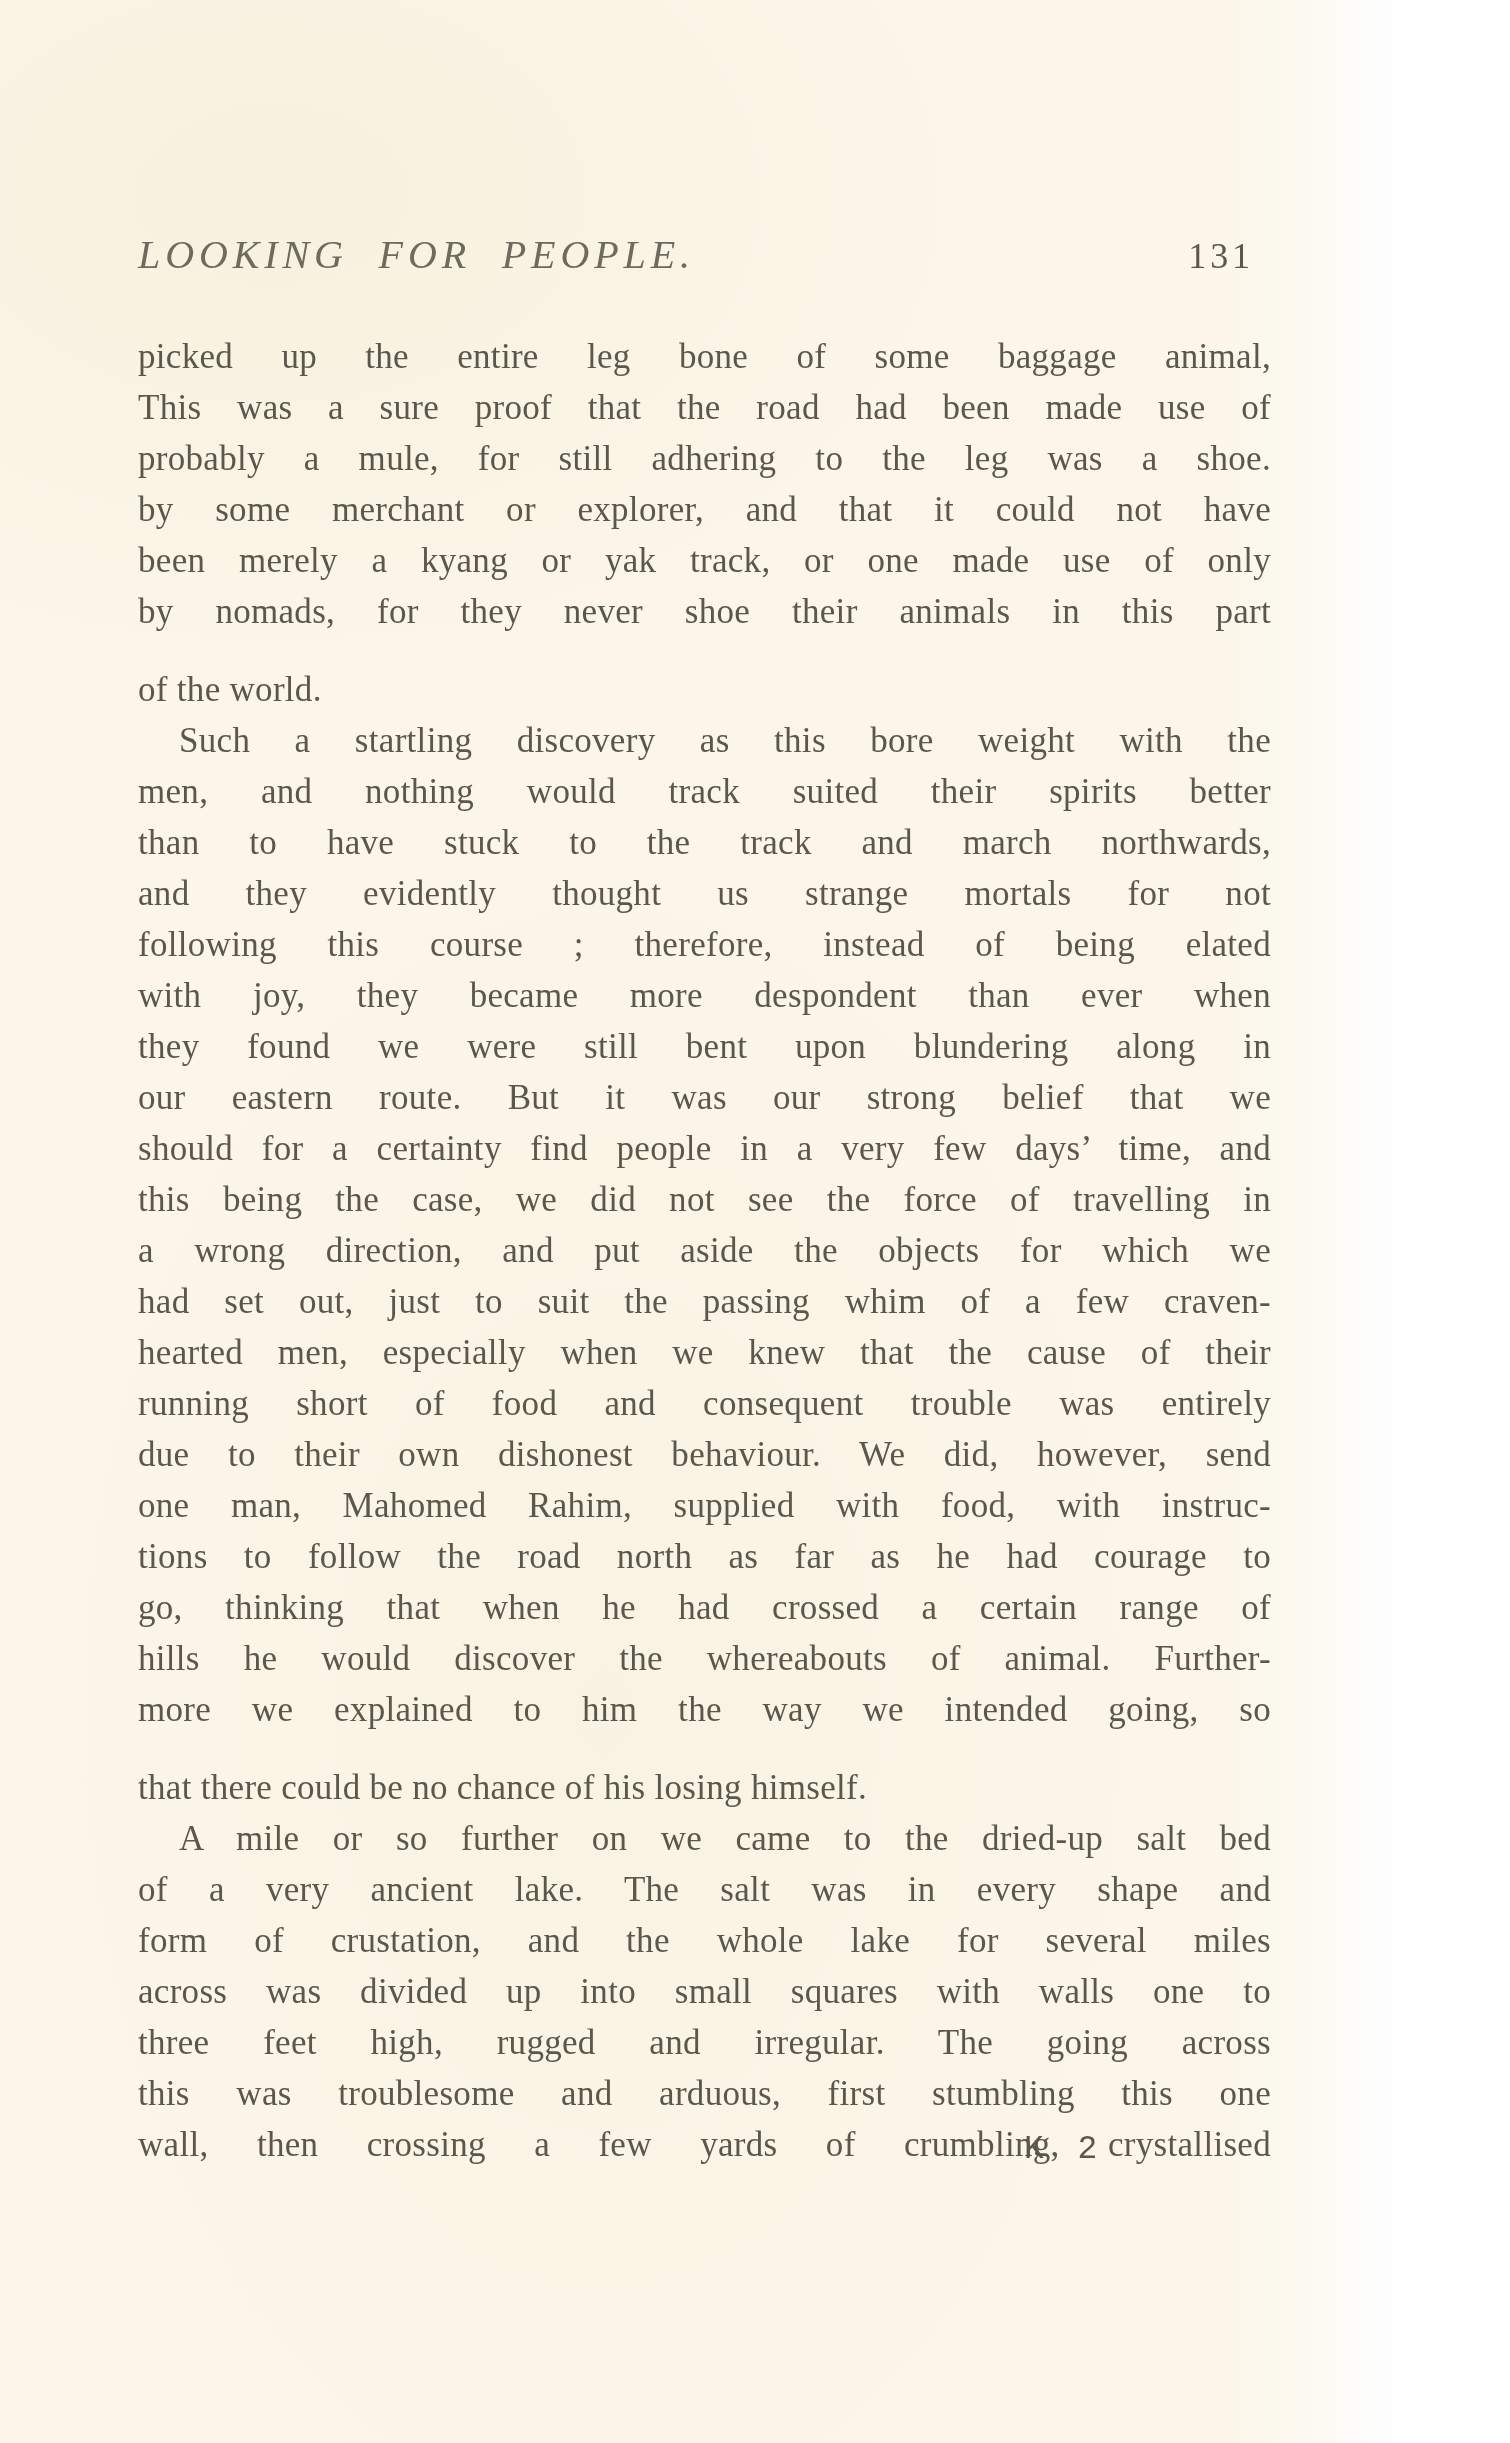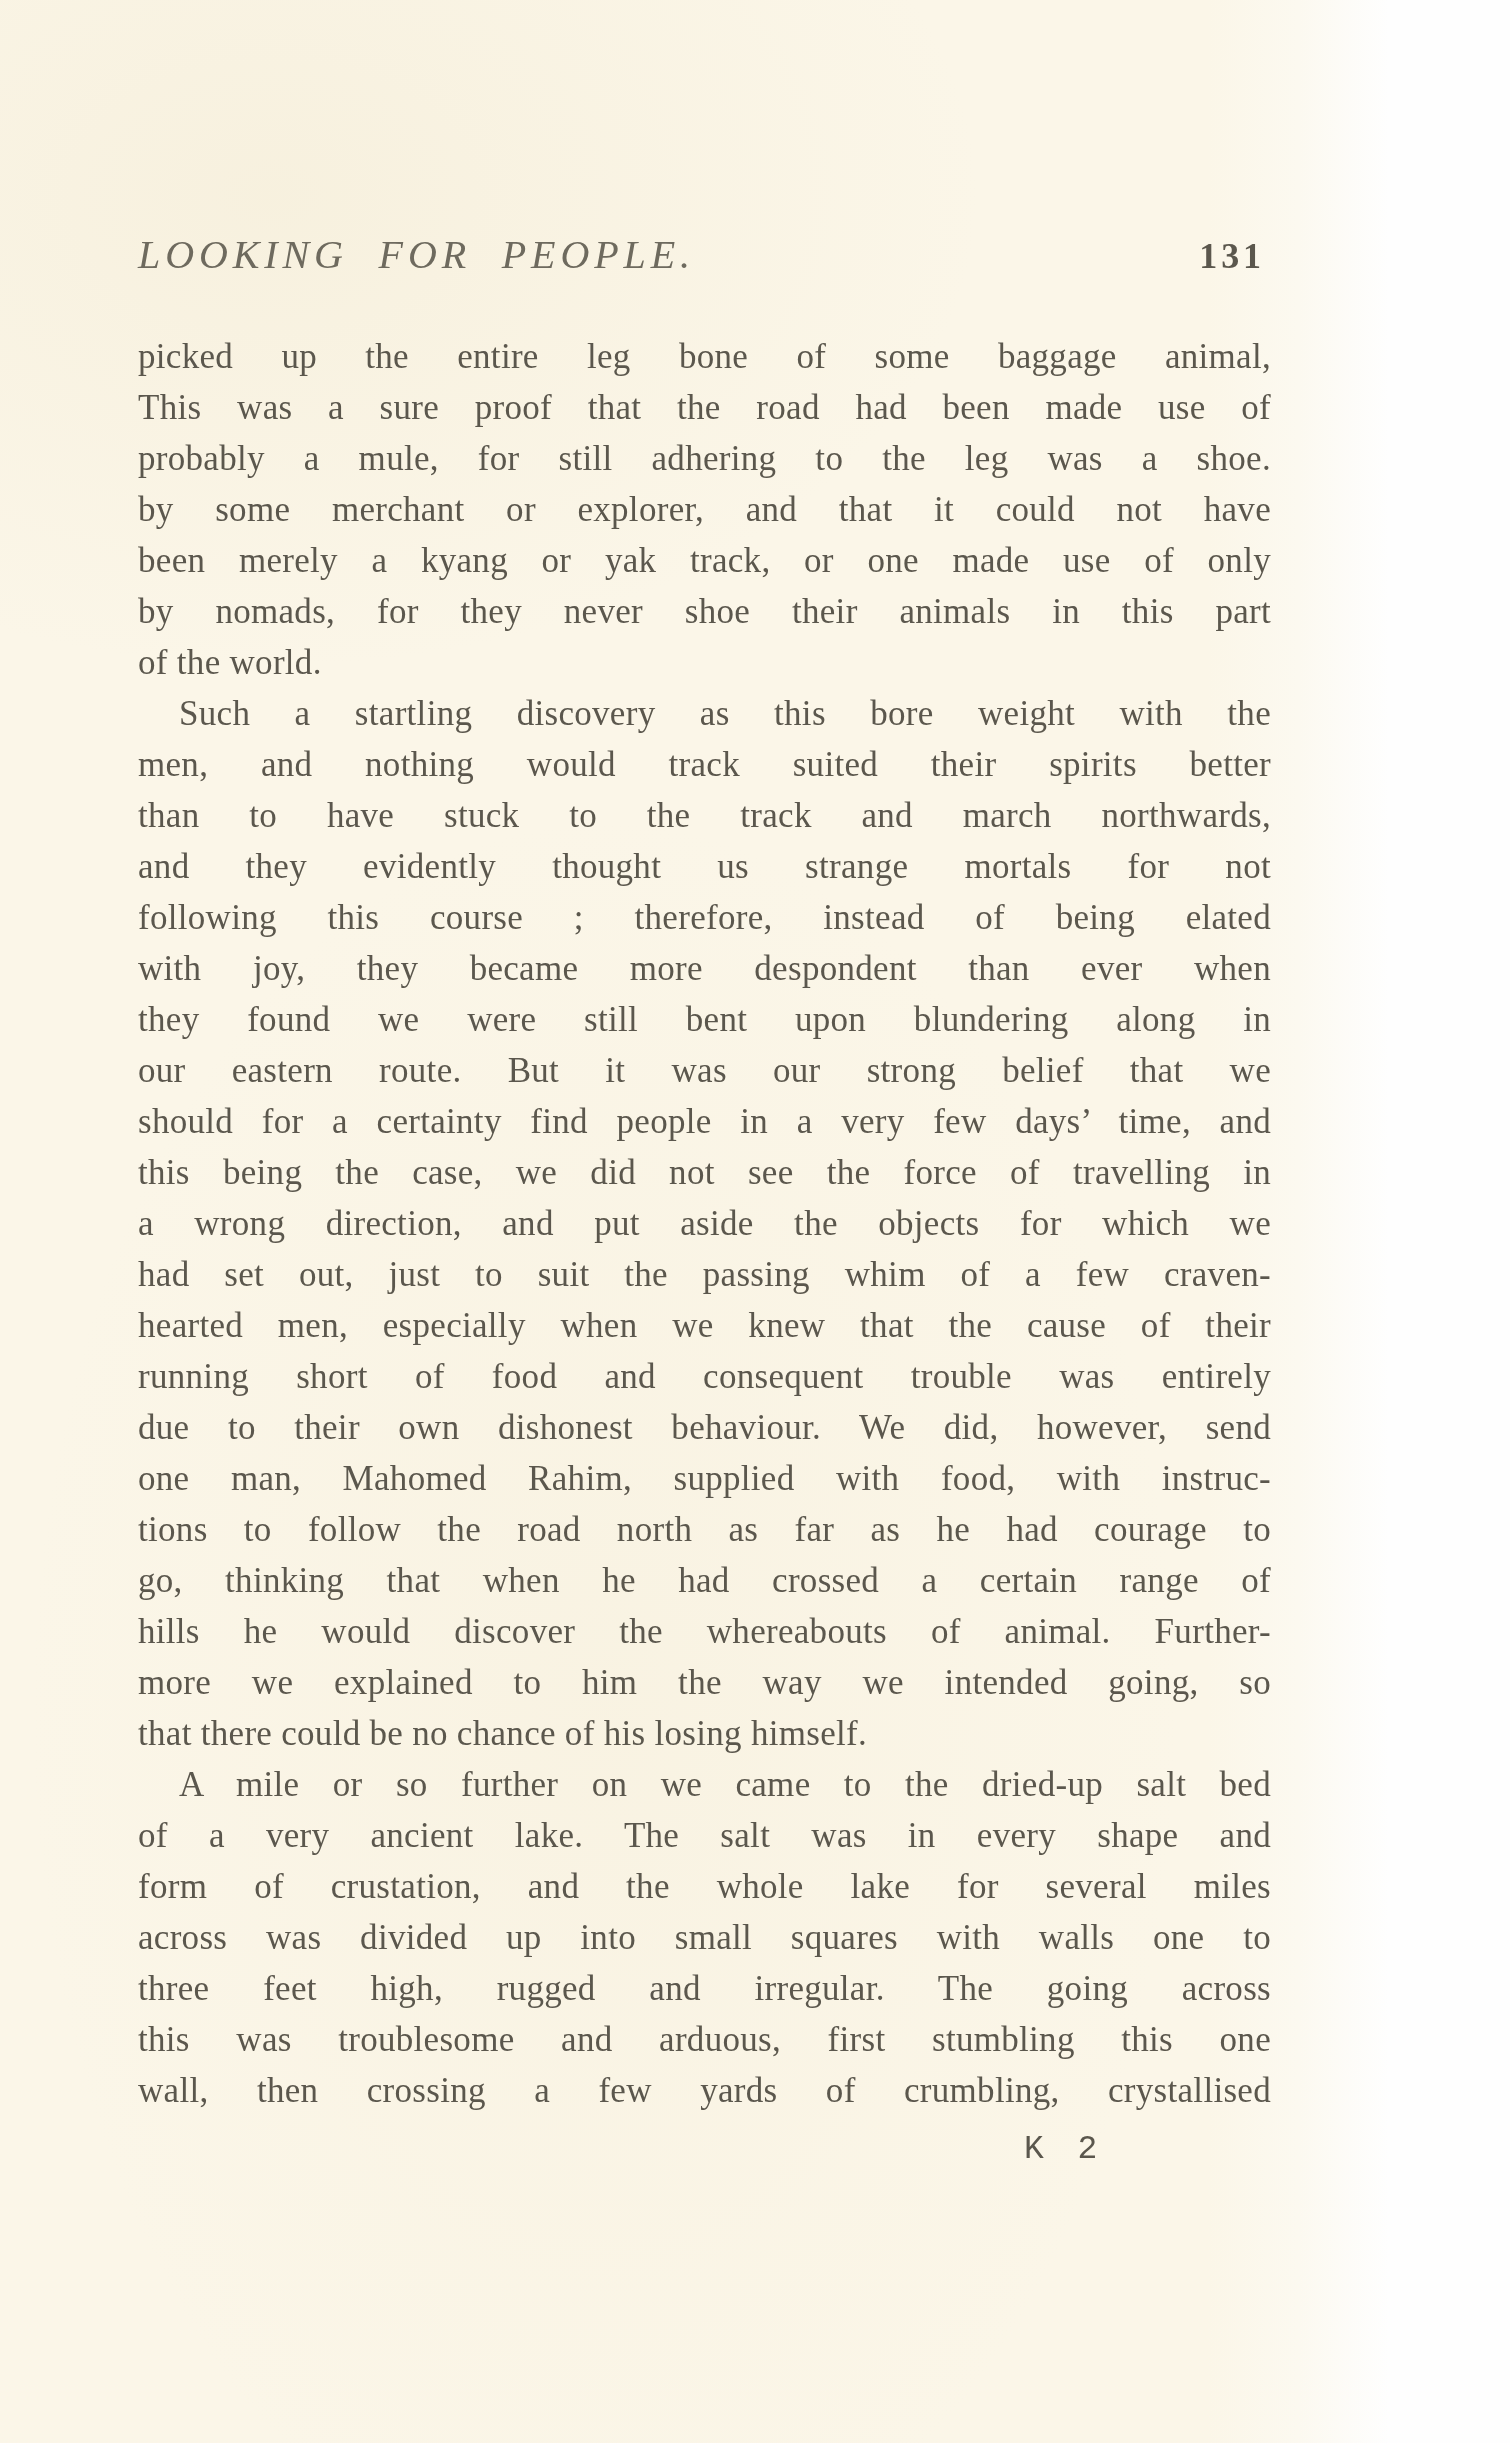--- a/index.html
+++ b/index.html
@@ -42,47 +42,46 @@
     font-style: italic;
     font-size: 40px;
     line-height: 59px;
     letter-spacing: 4.9px;
     word-spacing: 15.8px;
     color: var(--header-ink, #6e6a5e);
     white-space: nowrap;
   }
   .page-number {
     position: absolute;
-    right: 6px;
+    right: 17px;
     top: 2px;
     font-size: 36px;
     line-height: 59px;
     letter-spacing: 3.9px;
     color: var(--ink, #5b574d);
-    font-weight: bold;
   }
 
   .text-block {
     position: absolute;
     left: 138px;
     top: 331px;
     width: 1133px;
     color: var(--ink, #5b574d);
     font-size: 35px;
     letter-spacing: 0.3px;
   }
   .paragraph { margin: 0; padding: 0; }
   .line {
     height: 51px;
     line-height: 51px;
     text-align: justify;
     text-align-last: justify;
     white-space: normal;
   }
-  .line.no-just { text-align-last: left; }
+  .line.no-just { text-align-last: left; margin-top: 27px; }
   .line.indent { text-indent: 41px; }
 
   .signature-mark {
     position: absolute;
     left: 1024px;
     top: 2124px;
     font-size: 33px;
     line-height: 51px;
     letter-spacing: 6.9px;
     color: var(--ink, #5b574d);

